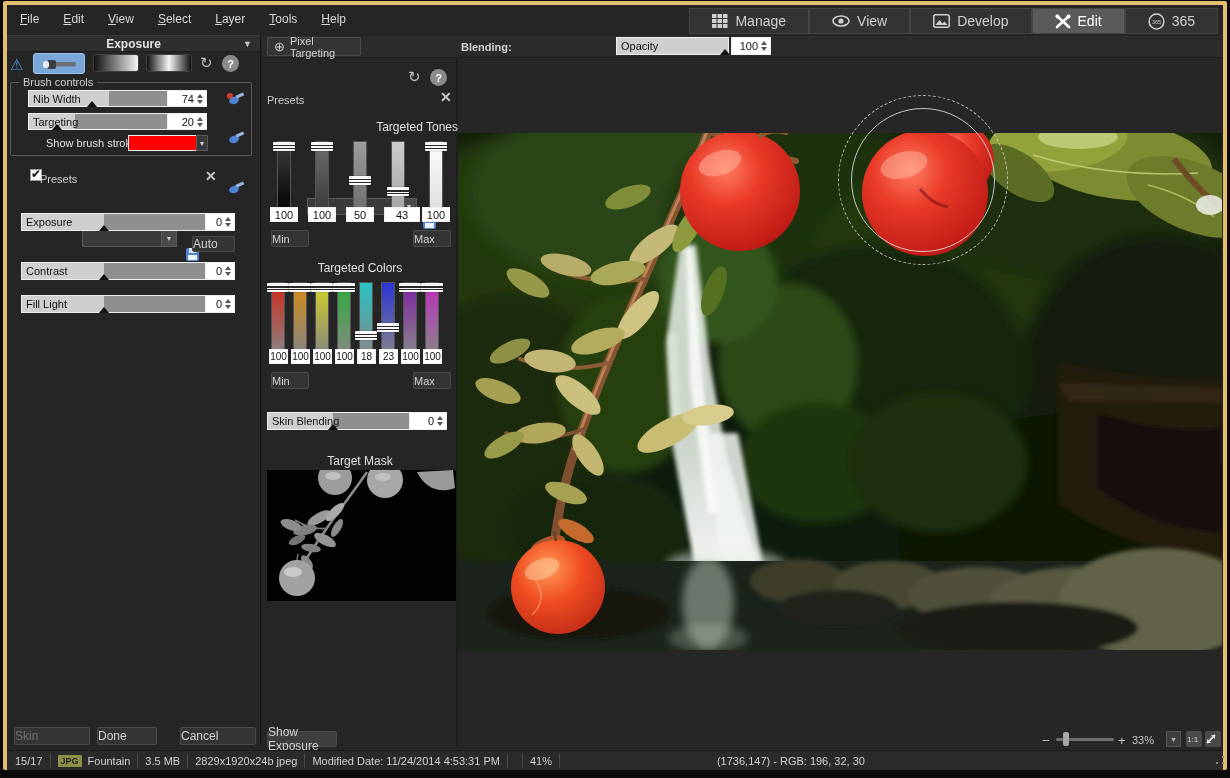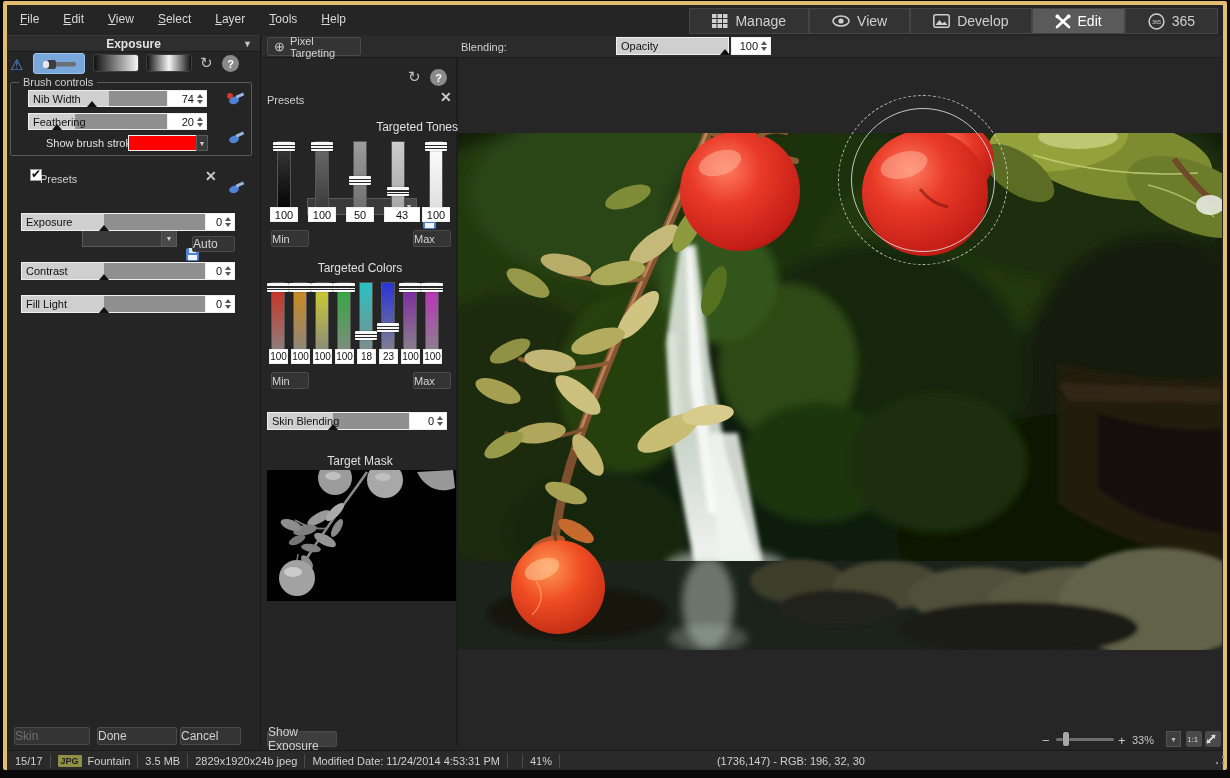--- a/index.html
+++ b/index.html
@@ -203,21 +203,21 @@
     <span class="spin"></span>
   </div>
 <div class="abs brushicon" style="left:227px; top:91px;">
     <i class="dot"></i>
     <i class="tip"></i>
     <i class="hdl"></i>
   </div>
 
 <div class="hslider" style="left:28px; top:113px; width:140px; height:17px;">
   <span class="hs-light" style="width:33%"></span>
-  <span class="hs-label">Feathering</span>
+  <span class="hs-label">Targeting</span>
   <i class="hs-tri" style="left:20%"></i>
 </div>
 <div class="valbox" style="left:167px; top:113px; width:40px; height:17px;">
     <span>20</span>
     <span class="spin"></span>
   </div>
 <div class="abs brushicon" style="left:227px; top:114px;">
     <i class="tip"></i>
     <i class="hdl"></i>
   </div>
@@ -267,36 +267,36 @@
   <i class="hs-tri" style="left:45%"></i>
 </div>
 <div class="valbox" style="left:205px; top:295px; width:30px; height:18px;">
     <span>0</span>
     <span class="spin"></span>
   </div>
 
 <div class="abs btn disabled" style="left:14px; top:727px; width:76px; height:18px;">
     <span>Skin</span>
   </div>
-<div class="abs btn" style="left:97px; top:727px; width:80px; height:18px;">
+<div class="abs btn" style="left:97px; top:727px; width:60px; height:18px;">
     <span>Done</span>
   </div>
-<div class="abs btn" style="left:180px; top:727px; width:61px; height:18px;">
+<div class="abs btn" style="left:180px; top:727px; width:76px; height:18px;">
     <span>Cancel</span>
   </div>
 
 <div class="abs" style="left:260px; top:35px; width:1px; height:711px; background:#171717;"></div>
 <div class="abs" style="left:456px; top:58px; width:2px; height:688px; background:#1d1d1d;"></div>
 
 <div class="abs" style="left:262px; top:36px; width:959px; height:22px; background:#2b2b2b; border-bottom:1px solid #1c1c1c;"></div>
 <div class="abs btn" style="left:267px; top:37px; width:94px; height:19px; gap:5px; justify-content:flex-start; padding-left:6px;">
   <span style="color:#cfcfcf; font-size:13px; line-height:1;">⊕</span>
   <span style="font-size:11px;">Pixel Targeting</span>
 </div>
-<div class="abs" style="left:461px; top:41px; color:#d0d0d0;">Blending:</div>
+<div class="abs" style="left:461px; top:41px; color:#d0d0d0;font-weight:bold;">Blending:</div>
 <div class="abs dropdown" style="left:508px; top:38px; width:76px; height:17px;">
   <span style="position:absolute; left:5px; top:2px; color:#ddd;">Normal</span>
   <span class="dd-arrow">▼</span>
 </div>
 <div class="hslider" style="left:616px; top:37px; width:113px; height:18px;">
   <span class="hs-light" style="width:100%"></span>
   <span class="hs-label">Opacity</span>
   <i class="hs-tri" style="left:97%"></i>
 </div>
 <div class="valbox" style="left:731px; top:37px; width:40px; height:18px;">

